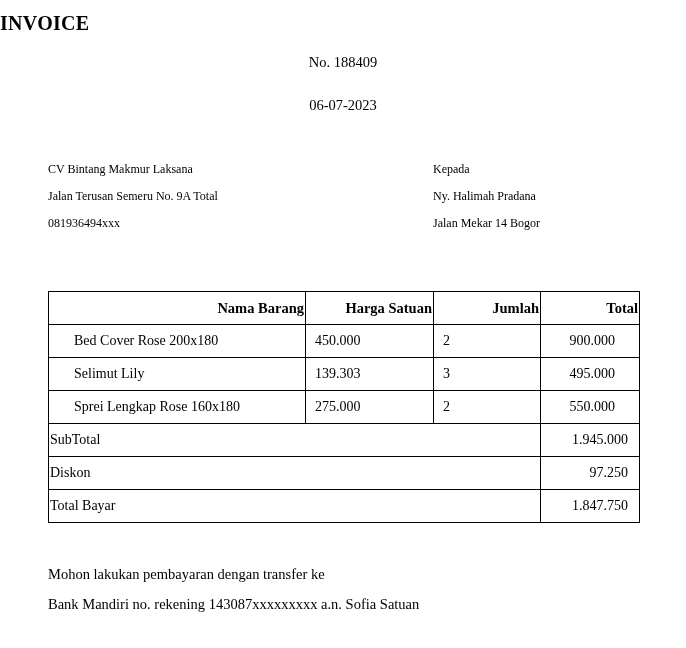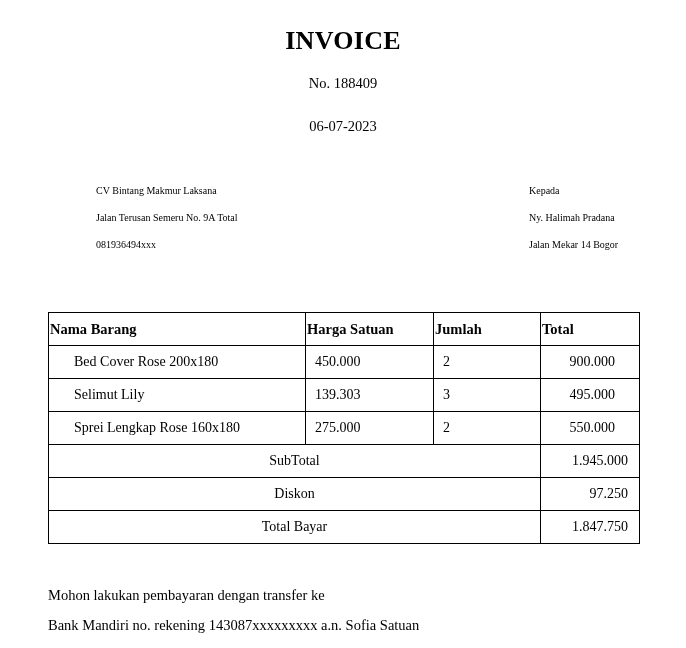--- a/index.html
+++ b/index.html
@@ -18,26 +18,25 @@
 
   .page {
     width: 686px;
     height: 648px;
     position: relative;
     box-sizing: border-box;
   }
 
   
   .doc-title {
-    text-align: center;
-    font-size: 26px;
+    font-size: 20px;
     font-weight: bold;
     letter-spacing: 0.3px;
     margin: 0;
-    padding-top: 26px;
+    padding-top: 12px;
   }
   .doc-number {
     text-align: center;
     font-size: 14.5px;
     margin: 0;
     padding-top: 19px;
   }
   .doc-date {
     text-align: center;
     font-size: 14.5px;
@@ -47,23 +46,22 @@
 
   
   .parties {
     display: flex;
     padding-top: 42px;
     padding-left: 48px;
     padding-right: 48px;
     box-sizing: border-box;
   }
   .party {
-    font-size: 10px;
+    font-size: 12px;
     line-height: 27px;
-    margin-left: 48px;
   }
   .party-from { width: 385px; }
   .party-to   { flex: 1; }
   .party-line { white-space: nowrap; }
 
   
   .table-wrap {
     padding-top: 54px;
     padding-left: 48px;
     box-sizing: border-box;
@@ -76,35 +74,35 @@
   }
   table.invoice-table th,
   table.invoice-table td {
     border: 1px solid #000000;
     height: 33px;
     box-sizing: border-box;
     vertical-align: middle;
   }
   table.invoice-table th {
     font-weight: bold;
-    text-align: left;
+    text-align: right;
     font-size: 14.5px;
   }
   .col-name  { width: 257px; }
   .col-price { width: 128px; }
   .col-qty   { width: 107px; }
   .col-total { width: 99px; }
 
   td.cell-name  { text-align: left;  padding-left: 25px; }
   td.cell-price { text-align: left;  padding-left: 9px; }
   td.cell-qty   { text-align: left;  padding-left: 9px; }
   td.cell-total { text-align: right; padding-right: 24px; }
 
   td.summary-label {
-    text-align: center;
+    text-align: left;
   }
   td.summary-value {
     text-align: right;
     padding-right: 11px;
   }
 
   
   .footer {
     padding-left: 48px;
     padding-top: 36px;

